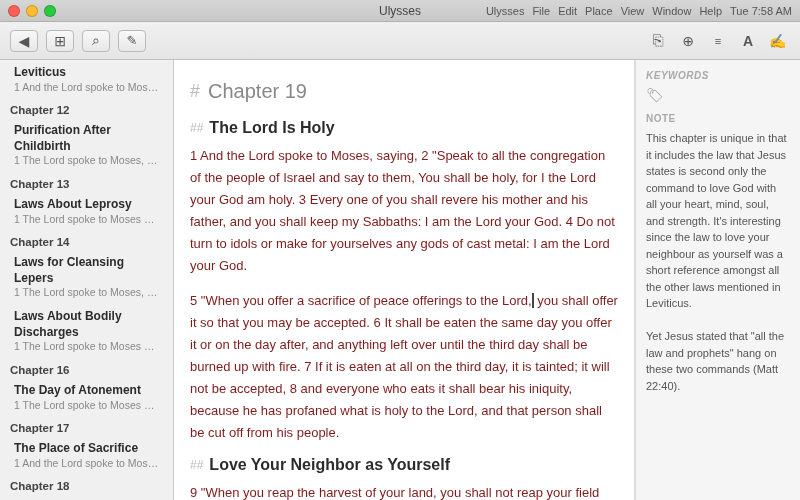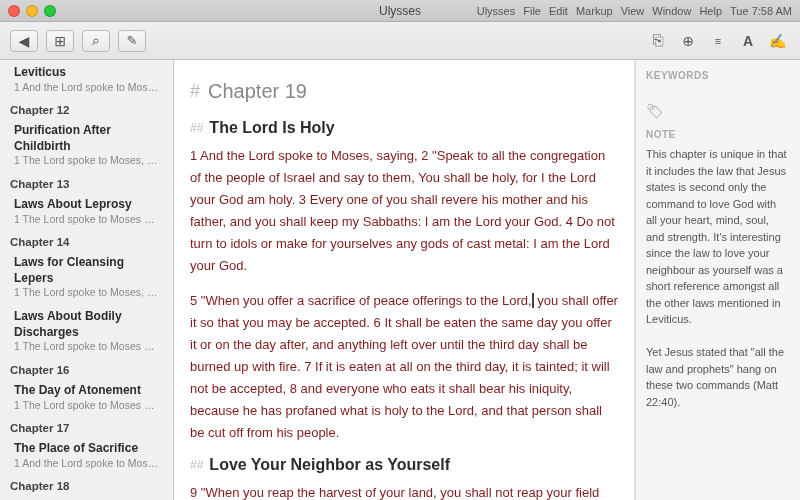--- a/index.html
+++ b/index.html
@@ -198,21 +198,22 @@
     }
     .right-panel::-webkit-scrollbar { width: 4px; }
     .right-panel::-webkit-scrollbar-thumb { background: #ccc; }
 
     .panel-section-label {
       font-size: 10px;
       color: #aaa;
       font-weight: 600;
       text-transform: uppercase;
       letter-spacing: 0.5px;
-      margin-bottom: 22px;
+      margin-bottom: 6px;
+      font-style: italic;
     }
     .panel-tags-row {
       display: flex;
       gap: 4px;
       margin-bottom: 10px;
     }
     .panel-tag-icon {
       font-size: 14px;
       color: #999;
       cursor: pointer;
@@ -239,21 +240,21 @@
   <div class="titlebar-buttons">
     <div class="tb-btn tb-close"></div>
     <div class="tb-btn tb-min"></div>
     <div class="tb-btn tb-max"></div>
   </div>
   <div class="titlebar-title">Ulysses</div>
   <div class="titlebar-right">
     <span>Ulysses</span>
     <span>File</span>
     <span>Edit</span>
-    <span>Markup</span>
+    <span>Place</span>
     <span>View</span>
     <span>Window</span>
     <span>Help</span>
     <span style="">Tue 7:58 AM</span>
   </div>
 </div>
 
 <div class="toolbar">
   <div class="toolbar-btn">
     <span>◀</span>

